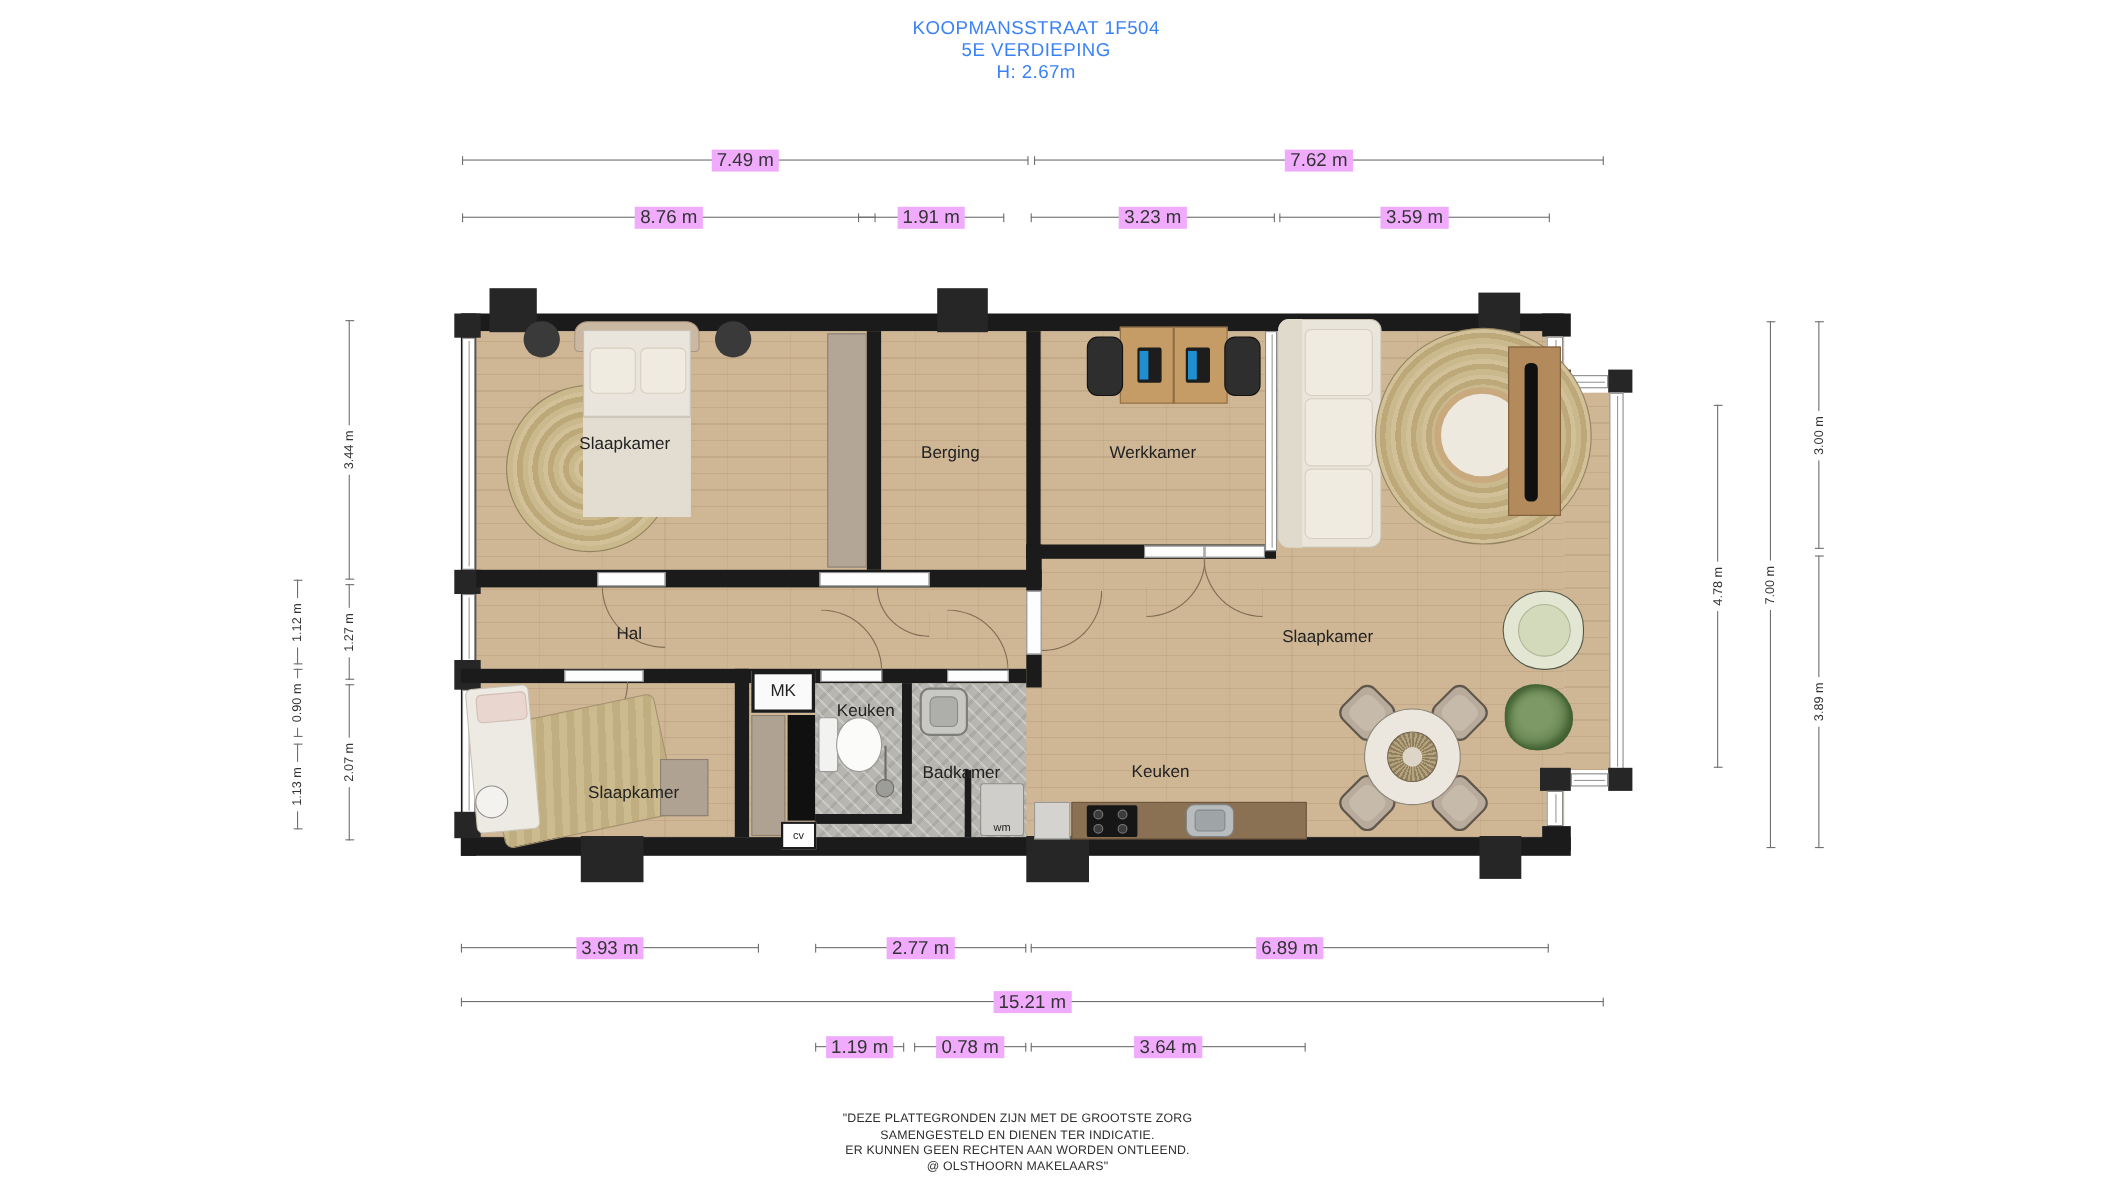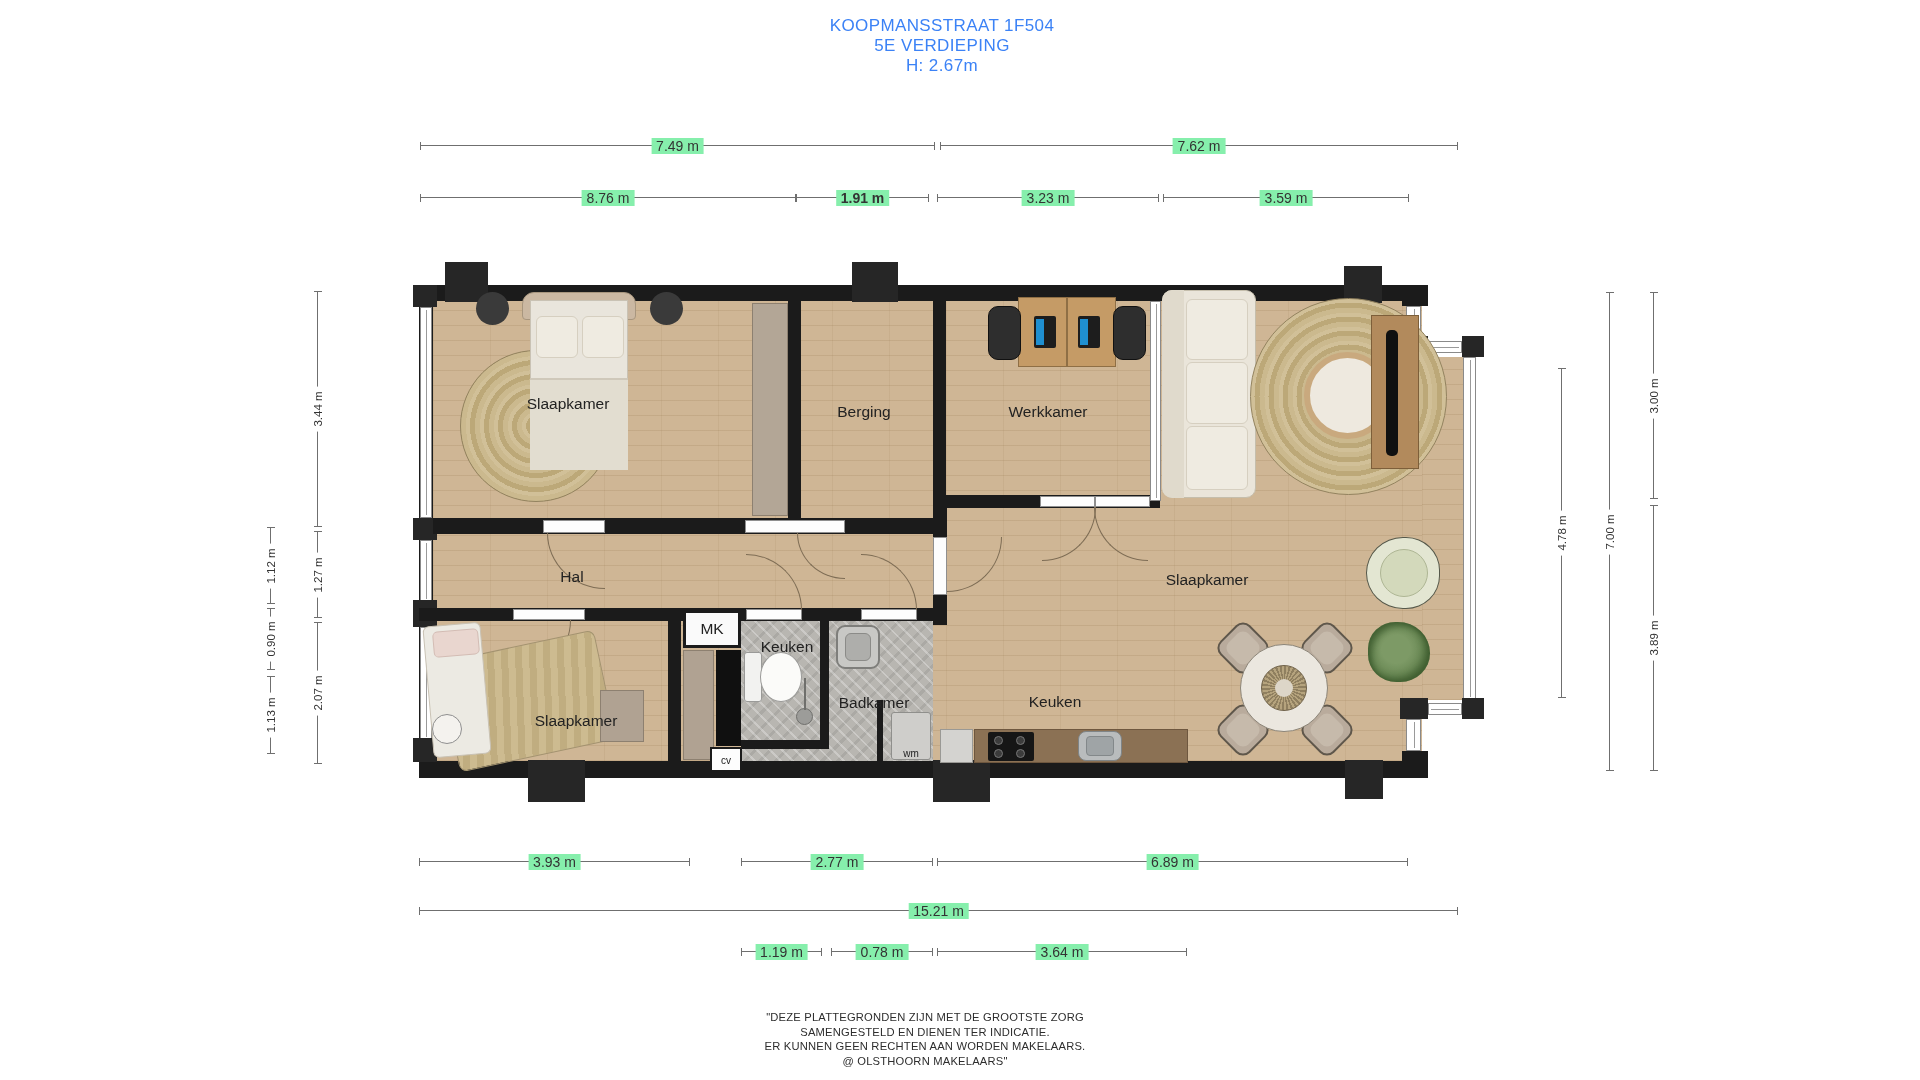--- a/index.html
+++ b/index.html
@@ -10,22 +10,22 @@
   
   .title{position:absolute;left:642px;top:16px;width:600px;text-align:center;color:#3b82f6;}
   .title div{font-size:17px;line-height:20px;letter-spacing:.4px;}
   .disclaimer{position:absolute;left:625px;top:1010px;width:600px;text-align:center;color:#2d2d2d;}
   .disclaimer div{font-size:11.2px;line-height:14.6px;letter-spacing:.2px;}
 
   
   .dh{position:absolute;height:0;border-top:1px solid #6f6f6f;}
   .dh::before,.dh::after{content:"";position:absolute;top:-4px;width:1px;height:8px;background:#6f6f6f;}
   .dh::before{left:0;}.dh::after{right:0;}
-  .dh span{position:absolute;left:50%;top:0;transform:translate(-50%,-50%);background:#86efac;
-           padding:0 5px;font-size:14px;color:#333;white-space:nowrap;}
+  .dh span{position:absolute;left:50%;top:0;transform:translate(-50%,-50%);background:#f0abfc;
+           padding:0 5px;font-size:17px;color:#333;white-space:nowrap;}
   .dv{position:absolute;width:0;border-left:1px solid #6f6f6f;}
   .dv::before,.dv::after{content:"";position:absolute;left:-4px;width:8px;height:1px;background:#6f6f6f;}
   .dv::before{top:0;}.dv::after{bottom:0;}
   .dv span{position:absolute;top:50%;left:0;transform:translate(-50%,-50%) rotate(-90deg);background:#fff;
            padding:0 5px;font-size:11.5px;color:#333;white-space:nowrap;}
 
   
   .floor{background-color:#cfb695;background-image:
      repeating-linear-gradient(0deg, rgba(139,108,66,.17) 0 1px, transparent 1px 15px),
      repeating-linear-gradient(90deg, rgba(139,108,66,.10) 0 1px, transparent 1px 57px);}
@@ -215,21 +215,21 @@
 
   <div class="dh" style="left:420px;top:145px;width:515px;">
       <span>7.49 m</span>
     </div>
   <div class="dh" style="left:940px;top:145px;width:518px;">
       <span>7.62 m</span>
     </div>
   <div class="dh" style="left:420px;top:197px;width:376px;">
       <span>8.76 m</span>
     </div>
-  <div class="dh" style="left:796px;top:197px;width:133px;font-weight:bold;">
+  <div class="dh" style="left:780px;top:197px;width:133px;">
       <span>1.91 m</span>
     </div>
   <div class="dh" style="left:937px;top:197px;width:222px;">
       <span>3.23 m</span>
     </div>
   <div class="dh" style="left:1163px;top:197px;width:246px;">
       <span>3.59 m</span>
     </div>
 
   <div class="dv" style="left:317px;top:291px;height:236px;">
@@ -282,17 +282,17 @@
   <div class="dh" style="left:831px;top:951px;width:102px;">
       <span>0.78 m</span>
     </div>
   <div class="dh" style="left:937px;top:951px;width:250px;">
       <span>3.64 m</span>
     </div>
 
   <div class="disclaimer">
     <div>"DEZE PLATTEGRONDEN ZIJN MET DE GROOTSTE ZORG</div>
     <div>SAMENGESTELD EN DIENEN TER INDICATIE.</div>
-    <div>ER KUNNEN GEEN RECHTEN AAN WORDEN MAKELAARS.</div>
+    <div>ER KUNNEN GEEN RECHTEN AAN WORDEN ONTLEEND.</div>
     <div>@ OLSTHOORN MAKELAARS"</div>
   </div>
 
 </div>
 
 </body></html>

